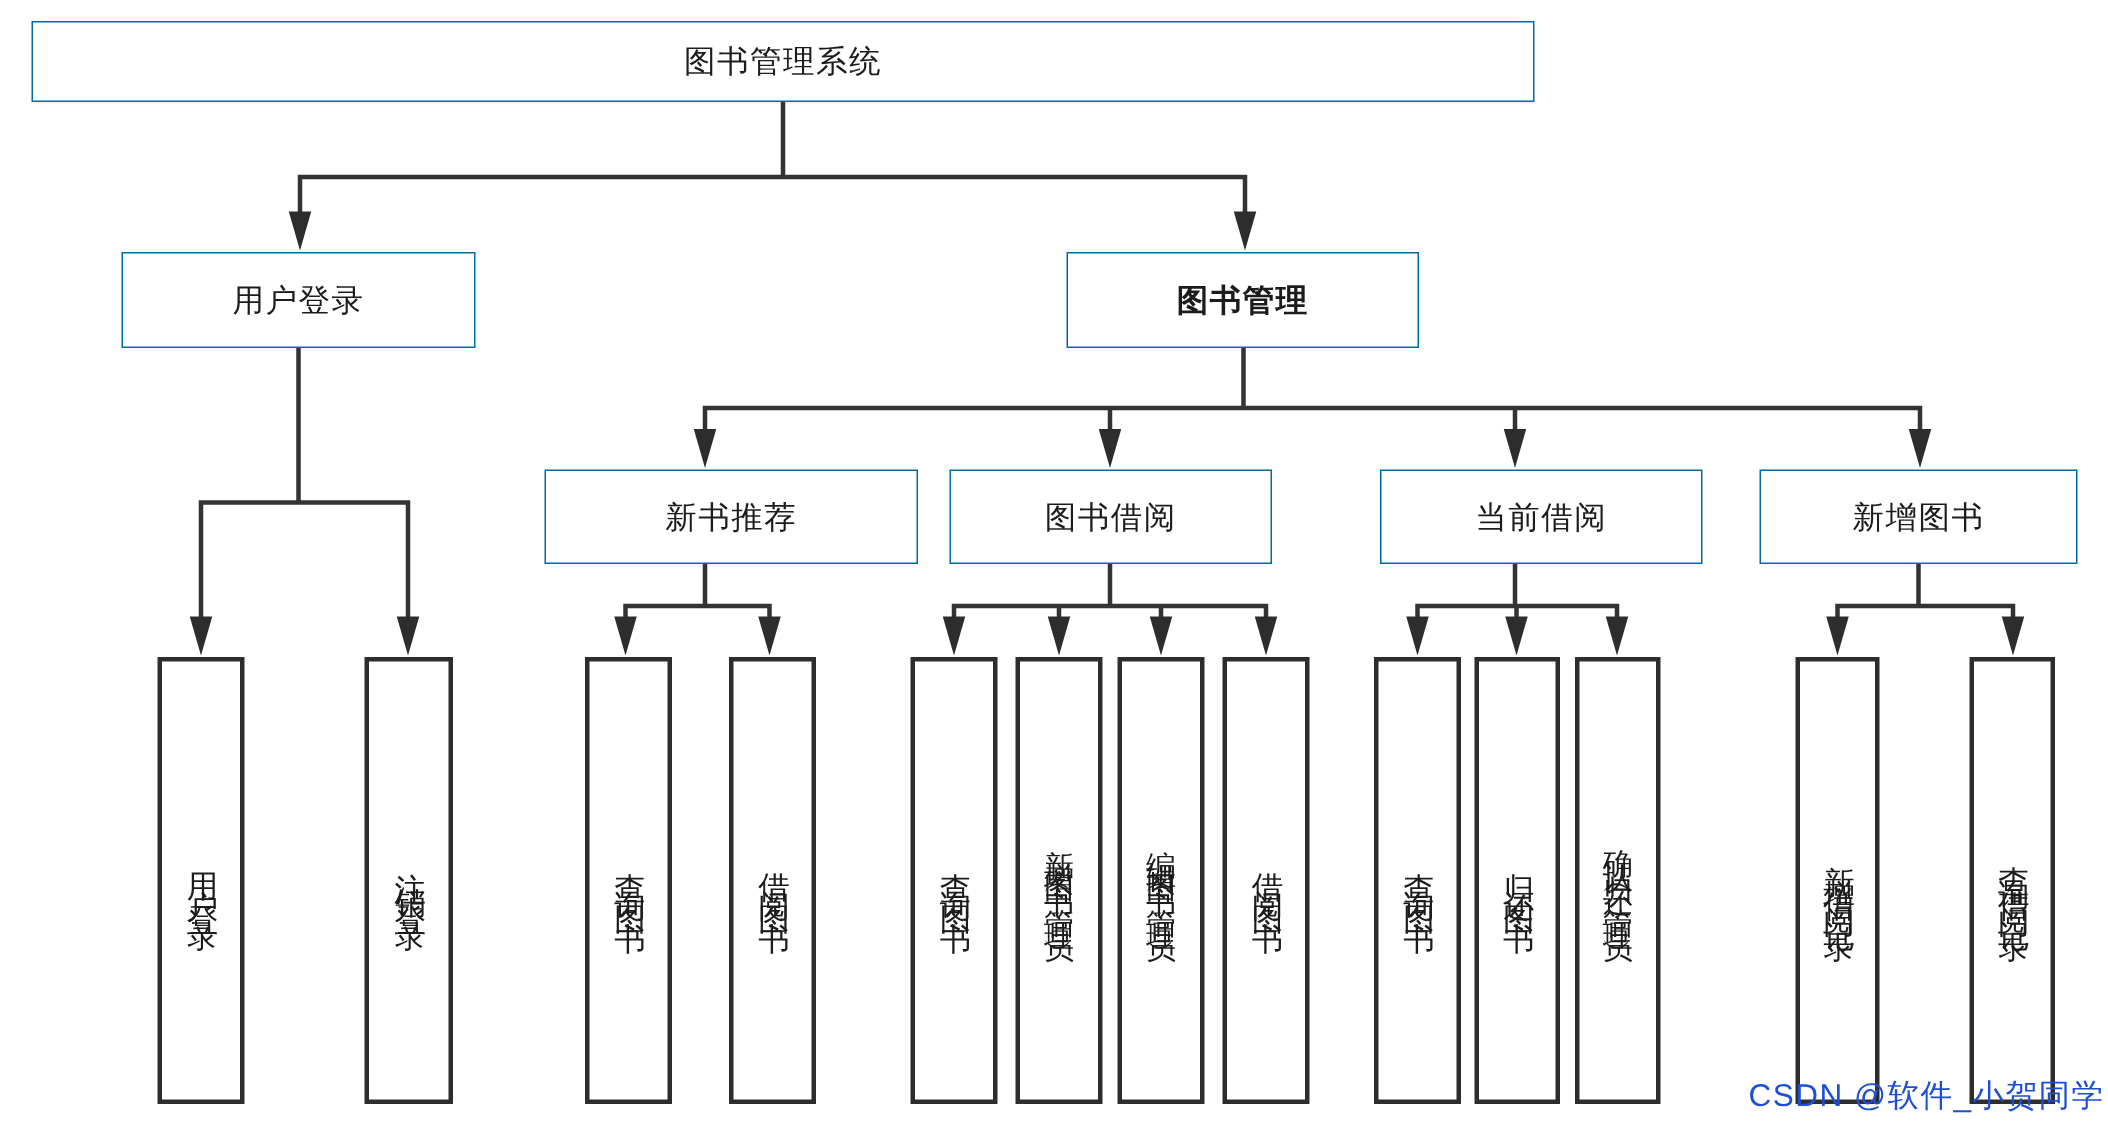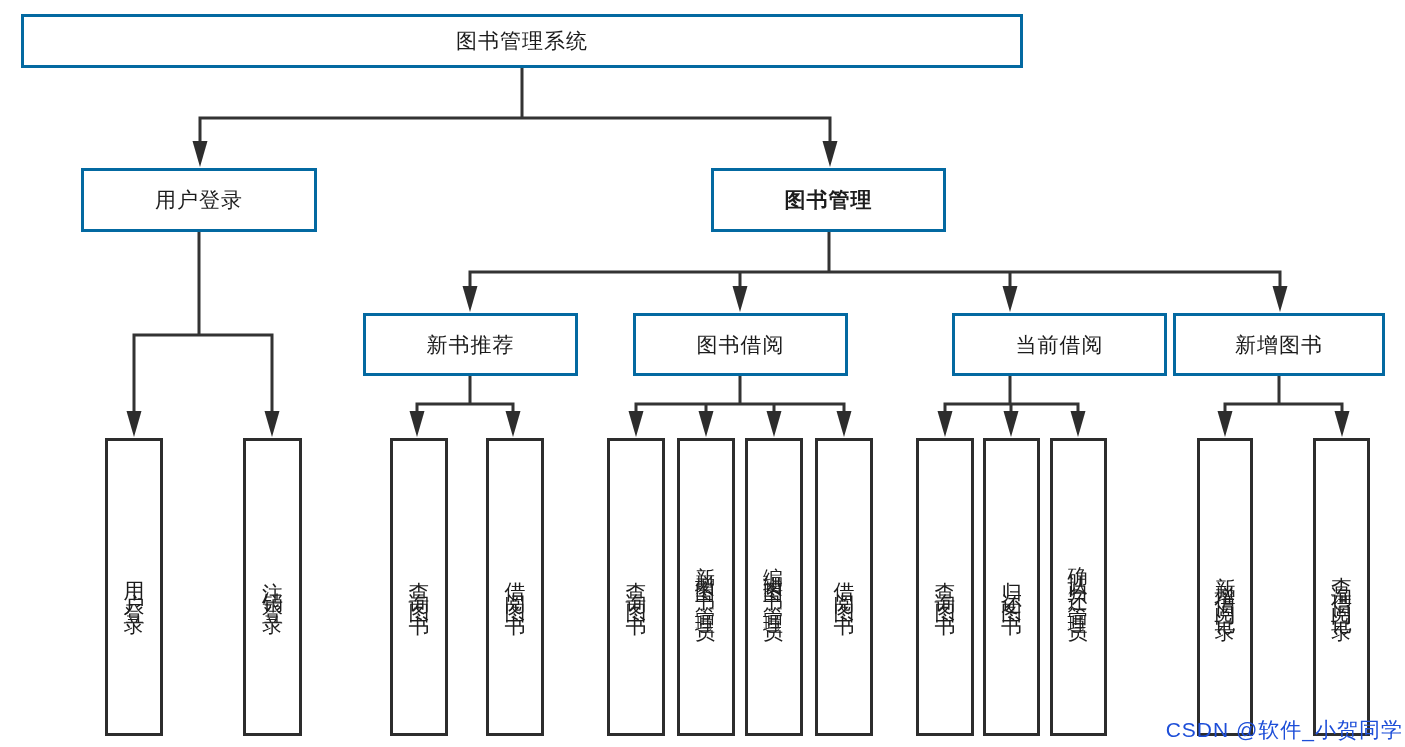--- a/index.html
+++ b/index.html
@@ -13,35 +13,35 @@
     color: #1c1c1c;
   }
   svg.connectors {
     position: absolute;
     left: 0; top: 0;
     width: 1405px; height: 747px;
   }
   .node {
     position: absolute;
     box-sizing: border-box;
-    border: 3px solid #0369a1;
+    border: 1px solid #0369a1;
     background: #ffffff;
     display: flex;
     align-items: center;
     justify-content: center;
     font-size: 21px;
     letter-spacing: 1px;
     color: #1c1c1c;
   }
   .root-node  { left: 21px;  top: 14px;  width: 1002px; height: 54px; }
   .n-login    { left: 81px;  top: 168px; width: 236px;  height: 64px; }
   .n-bookmgmt { left: 711px; top: 168px; width: 235px;  height: 64px; font-weight: bold; }
-  .n-newbook  { left: 363px; top: 313px; width: 215px;  height: 63px; text-align: center; }
+  .n-newbook  { left: 363px; top: 313px; width: 249px;  height: 63px; text-align: center; }
   .n-borrow   { left: 633px; top: 313px; width: 215px;  height: 63px; }
-  .n-current  { left: 952px; top: 313px; width: 215px;  height: 63px; }
+  .n-current  { left: 920px; top: 313px; width: 215px;  height: 63px; }
   .n-records  { left: 1173px; top: 313px; width: 212px; height: 63px; }
   .leaf {
     position: absolute;
     top: 438px;
     height: 298px;
     box-sizing: border-box;
     border: 3px solid #2d2d2d;
     background: #ffffff;
     display: flex;
     align-items: center;

